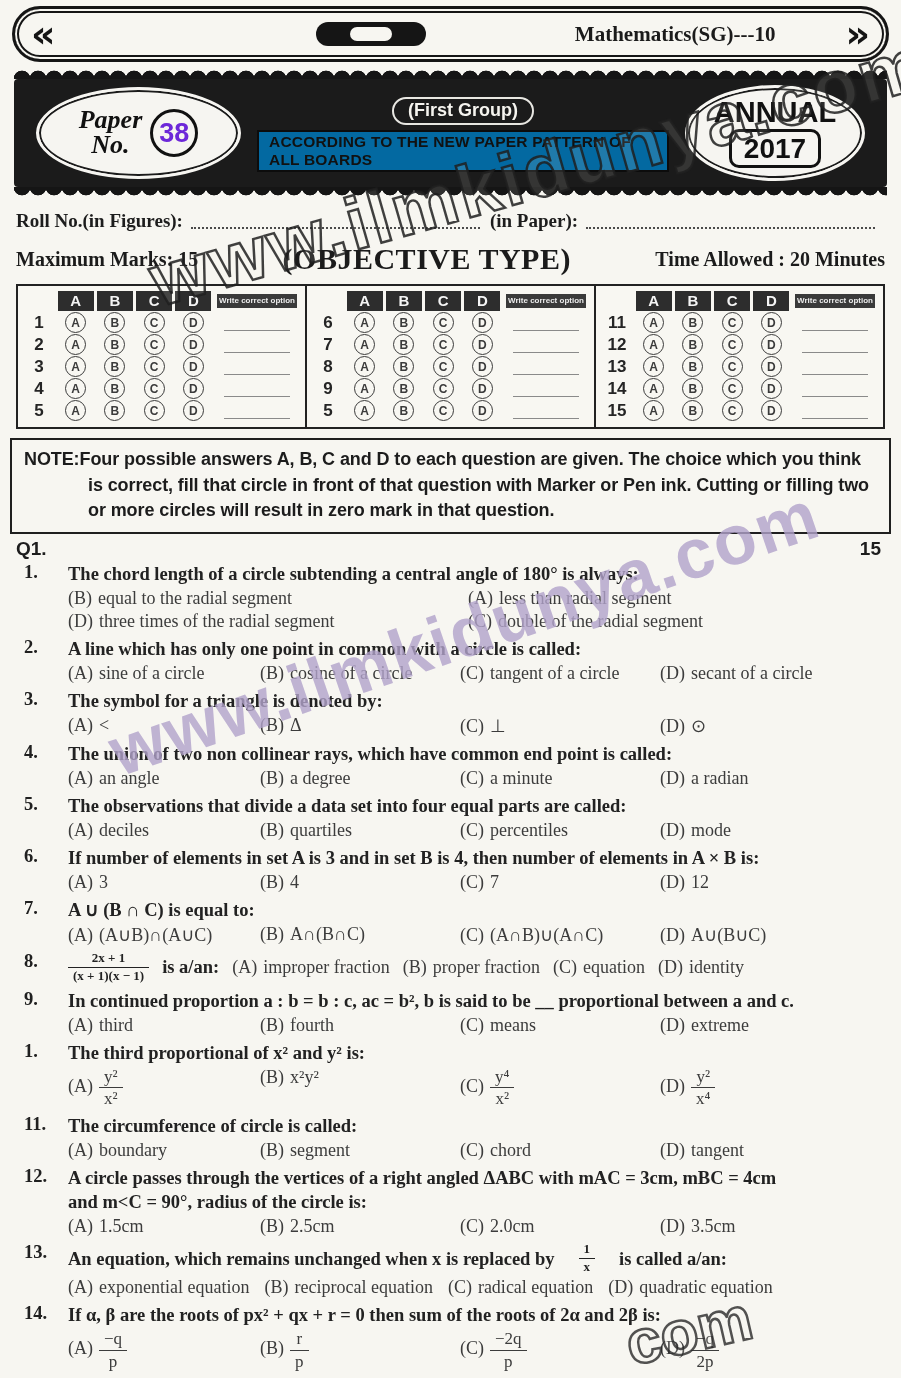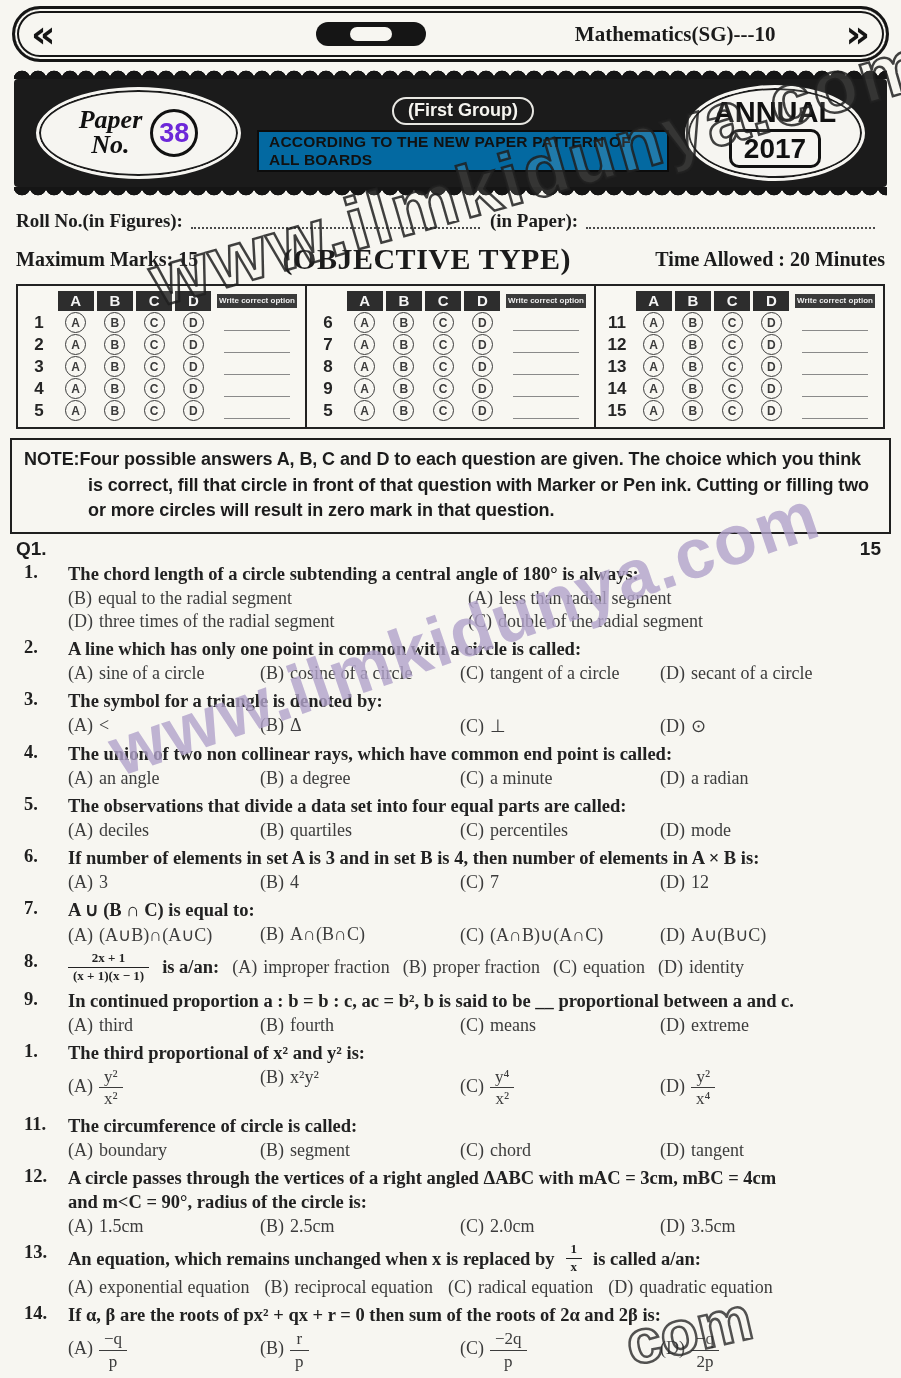--- a/index.html
+++ b/index.html
@@ -73,21 +73,21 @@
     color:#1c1c1c; line-height:1.42; letter-spacing:-0.1px; }
 
   
   .sec-row { display:flex; justify-content:space-between; margin:4px 20px 2px 16px;
     font:bold 19px "Liberation Sans", sans-serif; color:#1d1d1d; }
   .qlist { margin:2px 16px 0; position:relative; z-index:2; }
   .q { display:flex; margin-bottom:5px; }
   .qno { width:52px; flex:none; padding-left:8px; font:bold 18.5px "Liberation Serif", serif; color:#202020; }
   .qbody { flex:1; }
   .stem { font:bold 18.5px "Liberation Serif", serif; color:#222; line-height:1.3; }
-  .stemflex { display:flex; align-items:center; gap:11px; }
+  .stemflex { display:flex; align-items:center; gap:24px; }
   .stemrow { display:flex; align-items:center; gap:13px; flex-wrap:nowrap; }
   .stemrow .stem-t { font:bold 18.5px "Liberation Serif", serif; color:#222; }
   .opts { margin-top:2px; }
   .opts.cols4 { display:grid; grid-template-columns:192px 200px 200px 1fr; }
   .opts.cols2 { display:grid; grid-template-columns:400px 1fr; row-gap:2px; }
   .opts.inline { display:flex; gap:15px; flex-wrap:nowrap; }
   .opt { font:400 18px "Liberation Serif", serif; color:#3c3c3c; white-space:nowrap; }
   .olab { margin-right:6px; }
   .frac { display:inline-flex; flex-direction:column; text-align:center; vertical-align:middle;
     font:400 17px "Liberation Serif", serif; color:#3c3c3c; line-height:1.15; }

